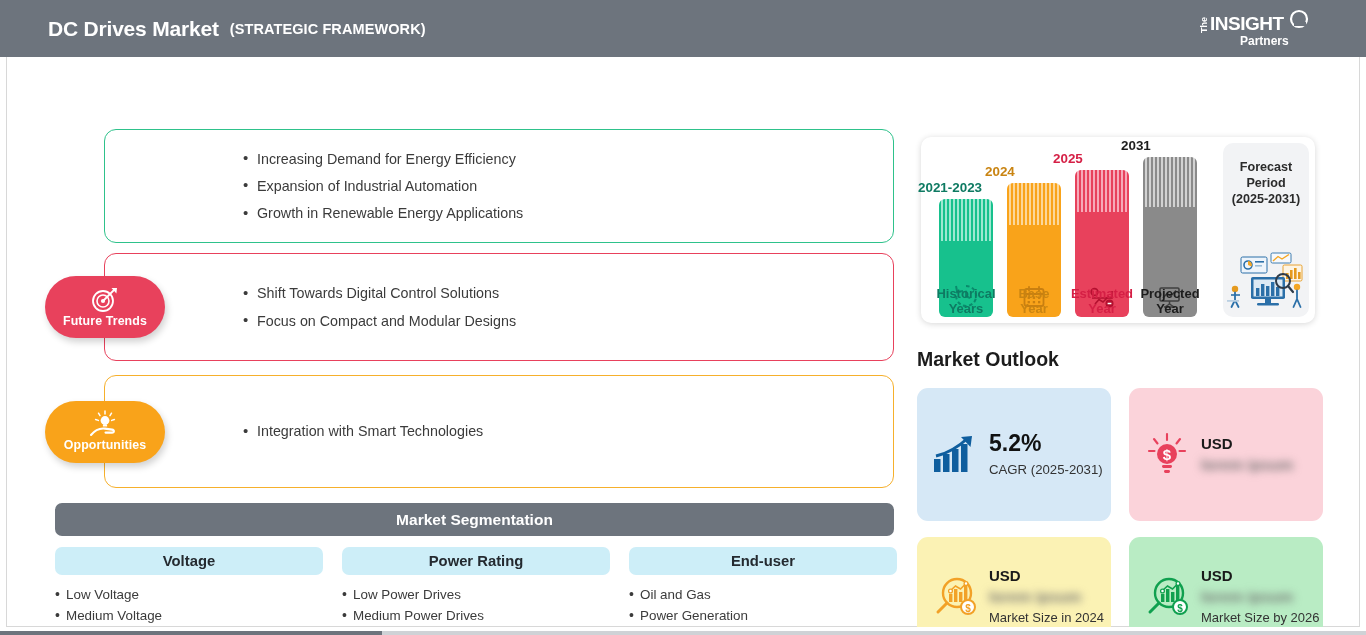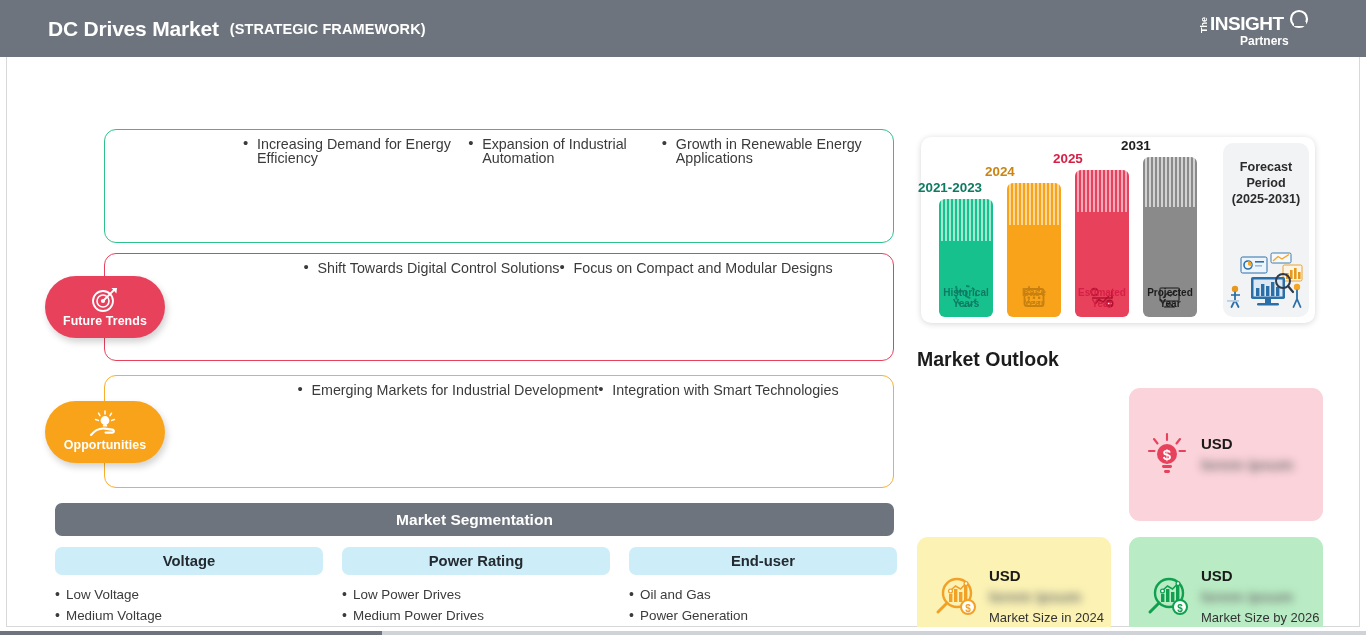--- a/index.html
+++ b/index.html
@@ -14,21 +14,21 @@
   #logo{position:absolute;right:48px;top:8px;width:120px;height:42px;}
 
   
   #canvas{position:absolute;left:6px;top:57px;width:1354px;height:570px;background:#fff;border:1px solid #d8d8d8;border-top:none;box-sizing:border-box;}
   #bottombar{position:absolute;left:0;bottom:0;width:1366px;height:8px;background:#ffffff;}
   #bottombar .thumb{position:absolute;left:0;bottom:0;width:382px;height:4px;background:#6d747d;}
   #bottombar .track{position:absolute;left:382px;bottom:0;width:984px;height:4px;background:#cfd2d6;}
 
   
   .drv{position:absolute;box-sizing:border-box;border-radius:12px;background:#fff;}
-  .drv .body{position:absolute;left:138px;top:0;right:0;bottom:0;display:flex;flex-direction:row;justify-content:center;}
+  .drv .body{position:absolute;left:138px;top:0;right:0;bottom:0;display:flex;flex-direction:column;justify-content:center;}
   .drv .li{font-size:14.3px;color:#3b3b3b;line-height:1.0;padding:6.5px 0;position:relative;padding-left:14px;}
   .drv .li:before{content:"\2022";position:absolute;left:0;top:5px;font-size:15px;color:#3b3b3b;}
   .pill{position:absolute;left:-60px;top:50%;transform:translateY(-50%);width:120px;height:62px;border-radius:32px;
         display:flex;flex-direction:column;align-items:center;justify-content:center;
         box-shadow:2px 4px 7px rgba(0,0,0,0.18);}
   .pill .picon{height:26px;display:flex;align-items:flex-end;justify-content:center;}
   .pill .plabel{color:#ffffff;font-size:12.4px;font-weight:bold;margin-top:1px;letter-spacing:0.1px;}
 
   #drv-growth{left:97px;top:72px;width:790px;height:114px;border:1px solid #2ec28b;}
   #drv-trends{left:97px;top:196px;width:790px;height:108px;border:1px solid #e8415c;}
@@ -53,21 +53,21 @@
   #seg-0 .seglist,#seg-1 .seglist,#seg-2 .seglist{margin-left:0px;}
 
   
   #forecast{position:absolute;left:914px;top:80px;width:394px;height:186px;background:#ffffff;border-radius:10px;
             box-shadow:0 1px 6px rgba(0,0,0,0.16);box-sizing:border-box;}
   .bar{position:absolute;width:54px;border-radius:6px;overflow:hidden;}
   .bar .stripes{width:100%;height:42px;}
   .bar .solid{width:100%;height:76px;position:relative;}
   .bar .bicon{position:absolute;left:0;right:0;bottom:8px;display:flex;justify-content:center;}
   .baryear{position:absolute;width:90px;text-align:left;font-size:13.4px;font-weight:bold;}
-  .barlab{position:absolute;width:86px;text-align:center;font-size:10px;font-weight:bold;line-height:1.12;}
+  .barlab{position:absolute;width:86px;text-align:center;font-size:13px;font-weight:bold;line-height:1.12;}
   #fpanel{position:absolute;left:302px;top:6px;width:86px;height:174px;background:#f2f3f5;border-radius:10px;}
   #fpanel .ft{position:absolute;left:0;right:0;top:16px;text-align:center;font-size:12.6px;font-weight:bold;color:#2b2b2b;line-height:1.28;}
   #fpanel .fill{position:absolute;left:2px;bottom:8px;width:82px;height:58px;}
 
   
   #mo-title{position:absolute;left:910px;top:291px;font-size:19.5px;font-weight:bold;color:#1c1c1c;}
   .mcard{position:absolute;border-radius:11px;box-sizing:border-box;}
   #mc-cagr{left:910px;top:331px;width:194px;height:133px;background:#d6e8f6;}
   #mc-tam{left:1122px;top:331px;width:194px;height:133px;background:#fbd3da;}
   #mc-2024{left:910px;top:480px;width:194px;height:120px;background:#fbf2b4;}
@@ -143,21 +143,20 @@
               <line x1="26.4" y1="9.5" x2="23.7" y2="10.4"></line>
             </g>
             <circle cx="17" cy="10.5" r="4.4" fill="#fff"></circle>
             <rect x="14.9" y="14.4" width="4.2" height="2.1" fill="#fff"></rect>
             <path d="M3 25 C7 20, 12 18, 17 18.6 L24 19.6 C26.6 20, 26.4 22.6, 24 22.6 L17.5 22.6" fill="none" stroke="#fff" stroke-width="2.1" stroke-linecap="round"></path>
           </svg>
         </span>
         <span class="plabel">Opportunities</span>
       </div>
       <div class="body">
-        <div class="li">Emerging Markets for Industrial Development</div>
         <div class="li">Integration with Smart Technologies</div>
       </div>
     </div>
 
     <div id="segbar">
       <span class="t">Market Segmentation</span>
     </div>
 
     <div class="segcol" id="seg-0">
       <div class="seghead">
@@ -321,20 +320,38 @@
             <circle cx="72" cy="36" r="3.2" fill="#f5a623"></circle>
             <path d="M72 39.5 L72 48 M68.5 56 L72 48 L75.5 56" stroke="#2b6fa8" stroke-width="1.8" fill="none" stroke-linecap="round"></path>
             <rect x="2" y="49" width="12" height="1.8" fill="#b9cfe2"></rect>
           </svg>
         </div>
       </div>
     </div>
 
     <div id="mo-title">Market Outlook</div>
 
+    <div class="mcard" id="mc-cagr">
+      <div class="mc-inner">
+        <div class="mc-icon">
+          <svg width="46" height="40" viewBox="0 0 46 40" aria-hidden="true">
+            <rect x="2" y="24" width="6.5" height="13" fill="#0f5e9e"></rect>
+            <rect x="11" y="19" width="6.5" height="18" fill="#0f5e9e"></rect>
+            <rect x="20" y="14" width="6.5" height="23" fill="#0f5e9e"></rect>
+            <rect x="29" y="9" width="6.5" height="28" fill="#0f5e9e"></rect>
+            <path d="M4 21 C13 19, 24 14, 36 3" stroke="#0f5e9e" stroke-width="3" fill="none"></path>
+            <path d="M29 2 L40 1 L38.5 12 Z" fill="#0f5e9e"></path>
+          </svg>
+        </div>
+        <div class="mc-txt">
+          <div class="mc-big">5.2%</div>
+          <div class="mc-sub">CAGR (2025-2031)</div>
+        </div>
+      </div>
+    </div>
 
     <div class="mcard" id="mc-tam">
       <div class="mc-inner">
         <div class="mc-icon">
           <svg width="44" height="46" viewBox="0 0 44 46" aria-hidden="true">
             <g stroke="#e8415c" stroke-width="2.1" stroke-linecap="round">
               <line x1="22" y1="2" x2="22" y2="8"></line>
               <line x1="9" y1="7" x2="12.5" y2="11.5"></line>
               <line x1="35" y1="7" x2="31.5" y2="11.5"></line>
               <line x1="4" y1="19" x2="9.5" y2="19"></line>

